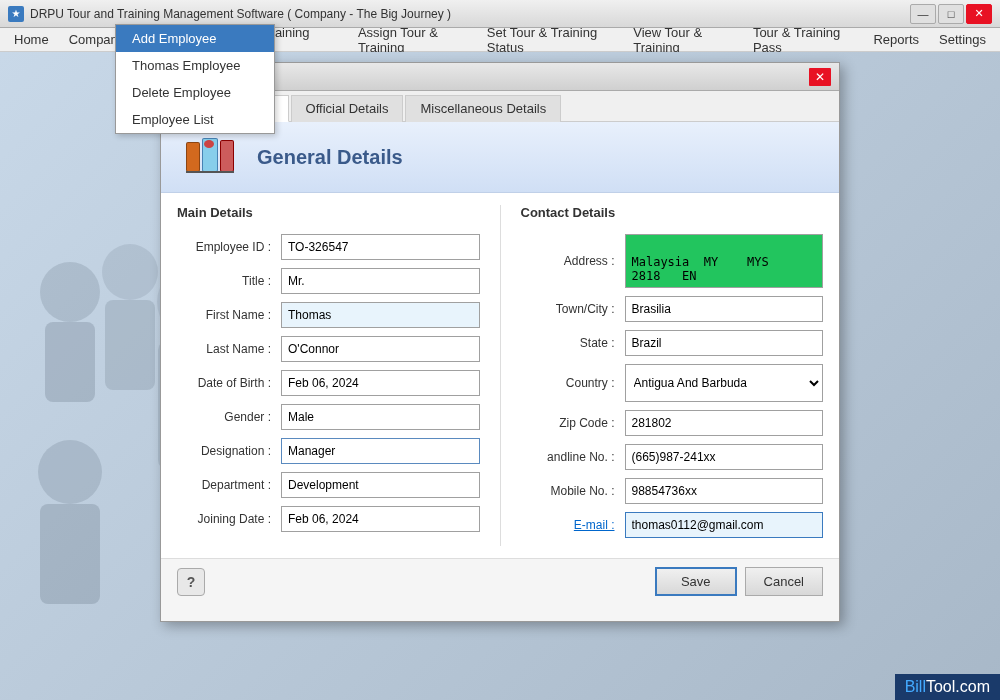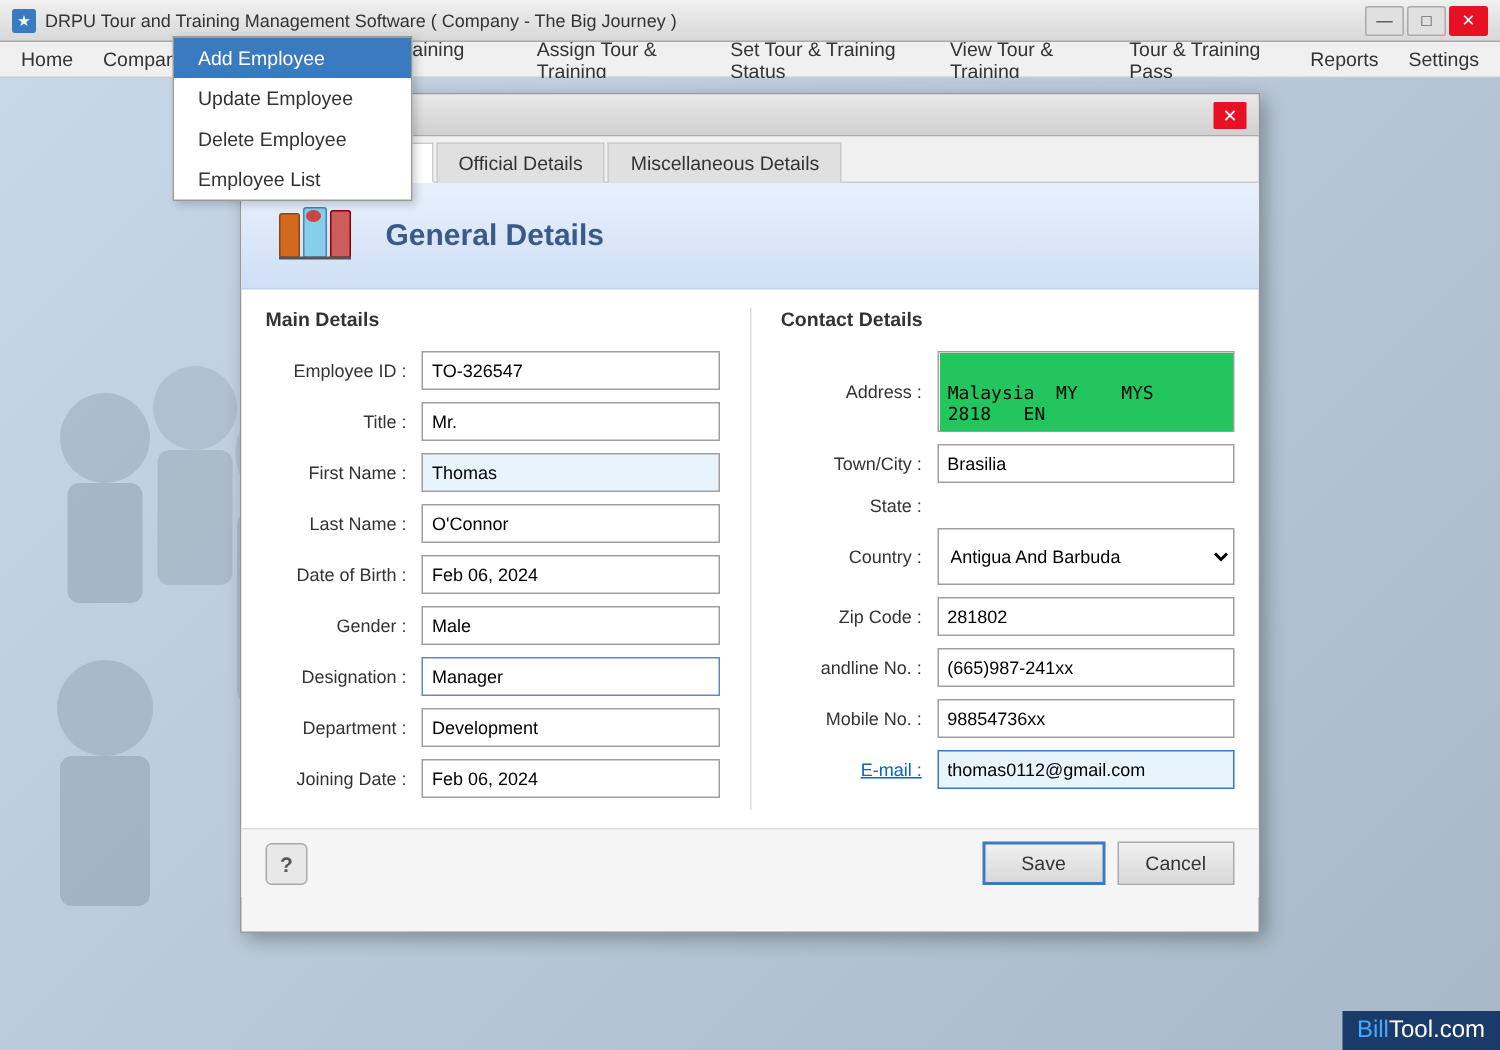--- a/index.html
+++ b/index.html
@@ -403,21 +403,21 @@
   <div class="menu-item">Reports</div>
   <div class="menu-item">Settings</div>
 </div>
 
 <div class="menu-bar-second">
   <div class="menu-item">Help</div>
 </div>
 
 <div class="dropdown-menu">
   <div class="dropdown-item highlighted">Add Employee</div>
-  <div class="dropdown-item">Update Employee</div>
+  <div class="dropdown-item">Thomas Employee</div>
   <div class="dropdown-item">Delete Employee</div>
   <div class="dropdown-item">Employee List</div>
 </div>
 
 <div class="bg-content">
   <div class="bg-image">
 
     <svg class="people-silhouette" viewBox="0 0 260 550" xmlns="http://www.w3.org/2000/svg">
 
       <ellipse cx="50" cy="220" rx="30" ry="30" fill="#7a8a9a" opacity="0.6"></ellipse>
@@ -520,20 +520,21 @@
             <label class="form-label">Address :</label>
             <textarea class="form-textarea" style="">Malaysia  MY    MYS
 2818   EN</textarea>
           </div>
           <div class="form-row">
             <label class="form-label">Town/City :</label>
             <input class="form-input" value="Brasilia" style="">
           </div>
           <div class="form-row">
             <label class="form-label">State :</label>
+            <input class="form-input" value="Brazil" style="">
           </div>
           <div class="form-row">
             <label class="form-label">Country :</label>
             <select class="form-select">
               <option>Antigua And Barbuda</option>
             </select>
           </div>
           <div class="form-row">
             <label class="form-label">Zip Code :</label>
             <input class="form-input" value="281802" style="">

